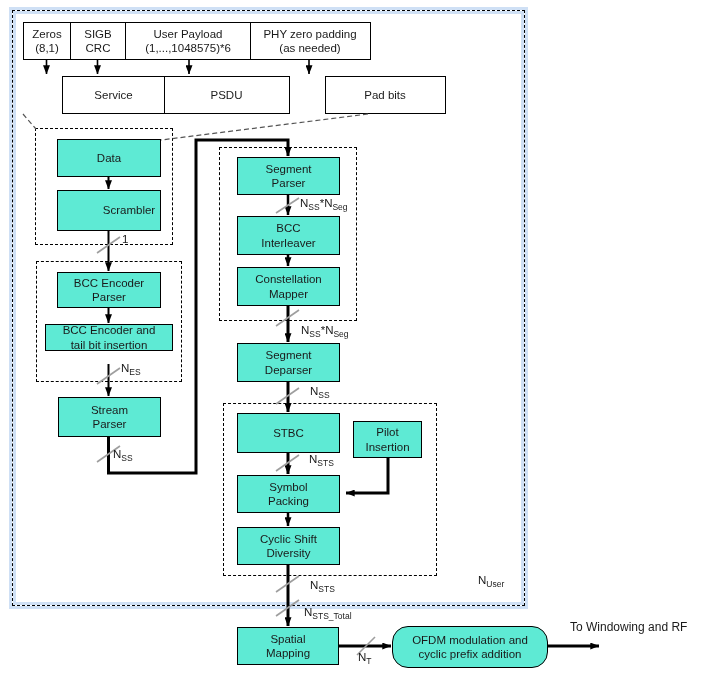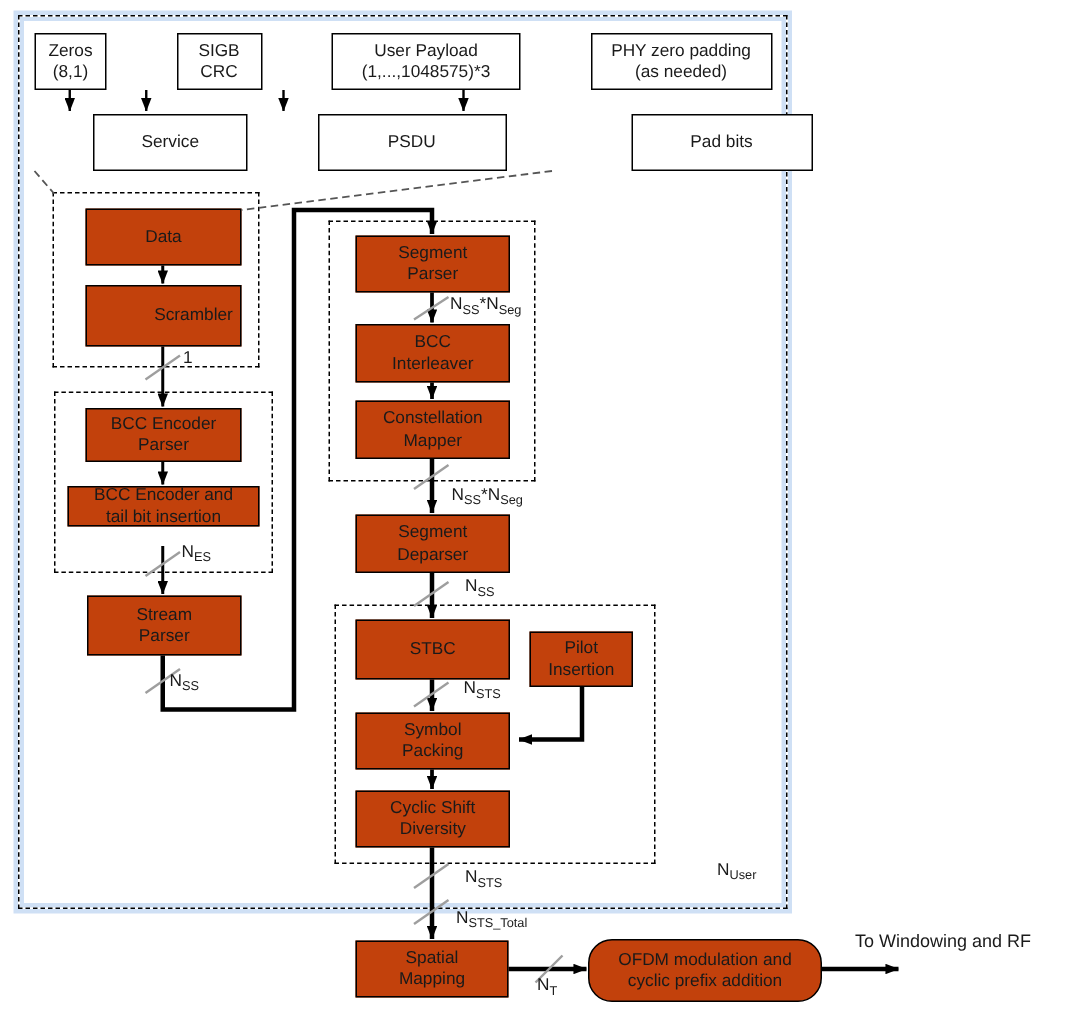--- a/index.html
+++ b/index.html
@@ -11,26 +11,26 @@
   .hlbox{
     position:absolute;left:12px;top:10px;width:511px;height:594px;
     border:1px dashed #000;
     box-shadow:0 0 0 3px #cfe0f5, inset 0 0 0 3px #cfe0f5;
     z-index:1;
   }
   
   .grp{position:absolute;border:1px dashed #000;background:transparent;z-index:2;box-sizing:border-box;}
   
   .box{
-    position:absolute;border:1.5px solid #000;background:#c2410c;box-sizing:border-box;
+    position:absolute;border:1.5px solid #000;background:#5eead4;box-sizing:border-box;
     display:flex;align-items:center;justify-content:center;text-align:center;
     white-space:pre-line;font-size:11.5px;line-height:1.25;z-index:10;
   }
   
-  .cellrow{position:absolute;display:flex;z-index:10;gap:48px;}
+  .cellrow{position:absolute;display:flex;z-index:10;}
   .cell{
     border:1.5px solid #000;background:#fff;box-sizing:border-box;margin-left:-1.5px;
     display:flex;align-items:center;justify-content:center;text-align:center;
     white-space:pre-line;font-size:11.5px;line-height:1.25;
   }
   .cell:first-child{margin-left:0;}
   
   #wires{position:absolute;left:0;top:0;z-index:20;pointer-events:none;}
   
   .sig{position:absolute;font-size:11.5px;white-space:nowrap;z-index:30;}
@@ -89,21 +89,21 @@
     <line x1="276" y1="616" x2="299" y2="600" stroke="#9e9e9e" stroke-width="1.6"></line>
     <line x1="357" y1="655" x2="375" y2="637" stroke="#9e9e9e" stroke-width="1.6"></line>
   </svg>
 
   <div class="cellrow" style="left:23px;top:22px;height:38px;">
     <div class="cell" style="width:48px;height:38px;"><span>Zeros
 (8,1)</span></div>
     <div class="cell" style="width:57px;height:38px;"><span>SIGB
 CRC</span></div>
     <div class="cell" style="width:126px;height:38px;"><span>User Payload
-(1,...,1048575)*3</span></div>
+(1,...,1048575)*6</span></div>
     <div class="cell" style="width:121px;height:38px;"><span>PHY zero padding
 (as needed)</span></div>
   </div>
 
   <div class="cellrow" style="left:23px;top:76px;height:38px;padding-left:39px;">
     <div class="cell" style="width:103px;height:38px;"><span>Service</span></div>
     <div class="cell" style="width:126px;height:38px;"><span>PSDU</span></div>
     <div class="cell" style="width:121px;height:38px;margin-left:35px;"><span>Pad bits</span></div>
   </div>
 

